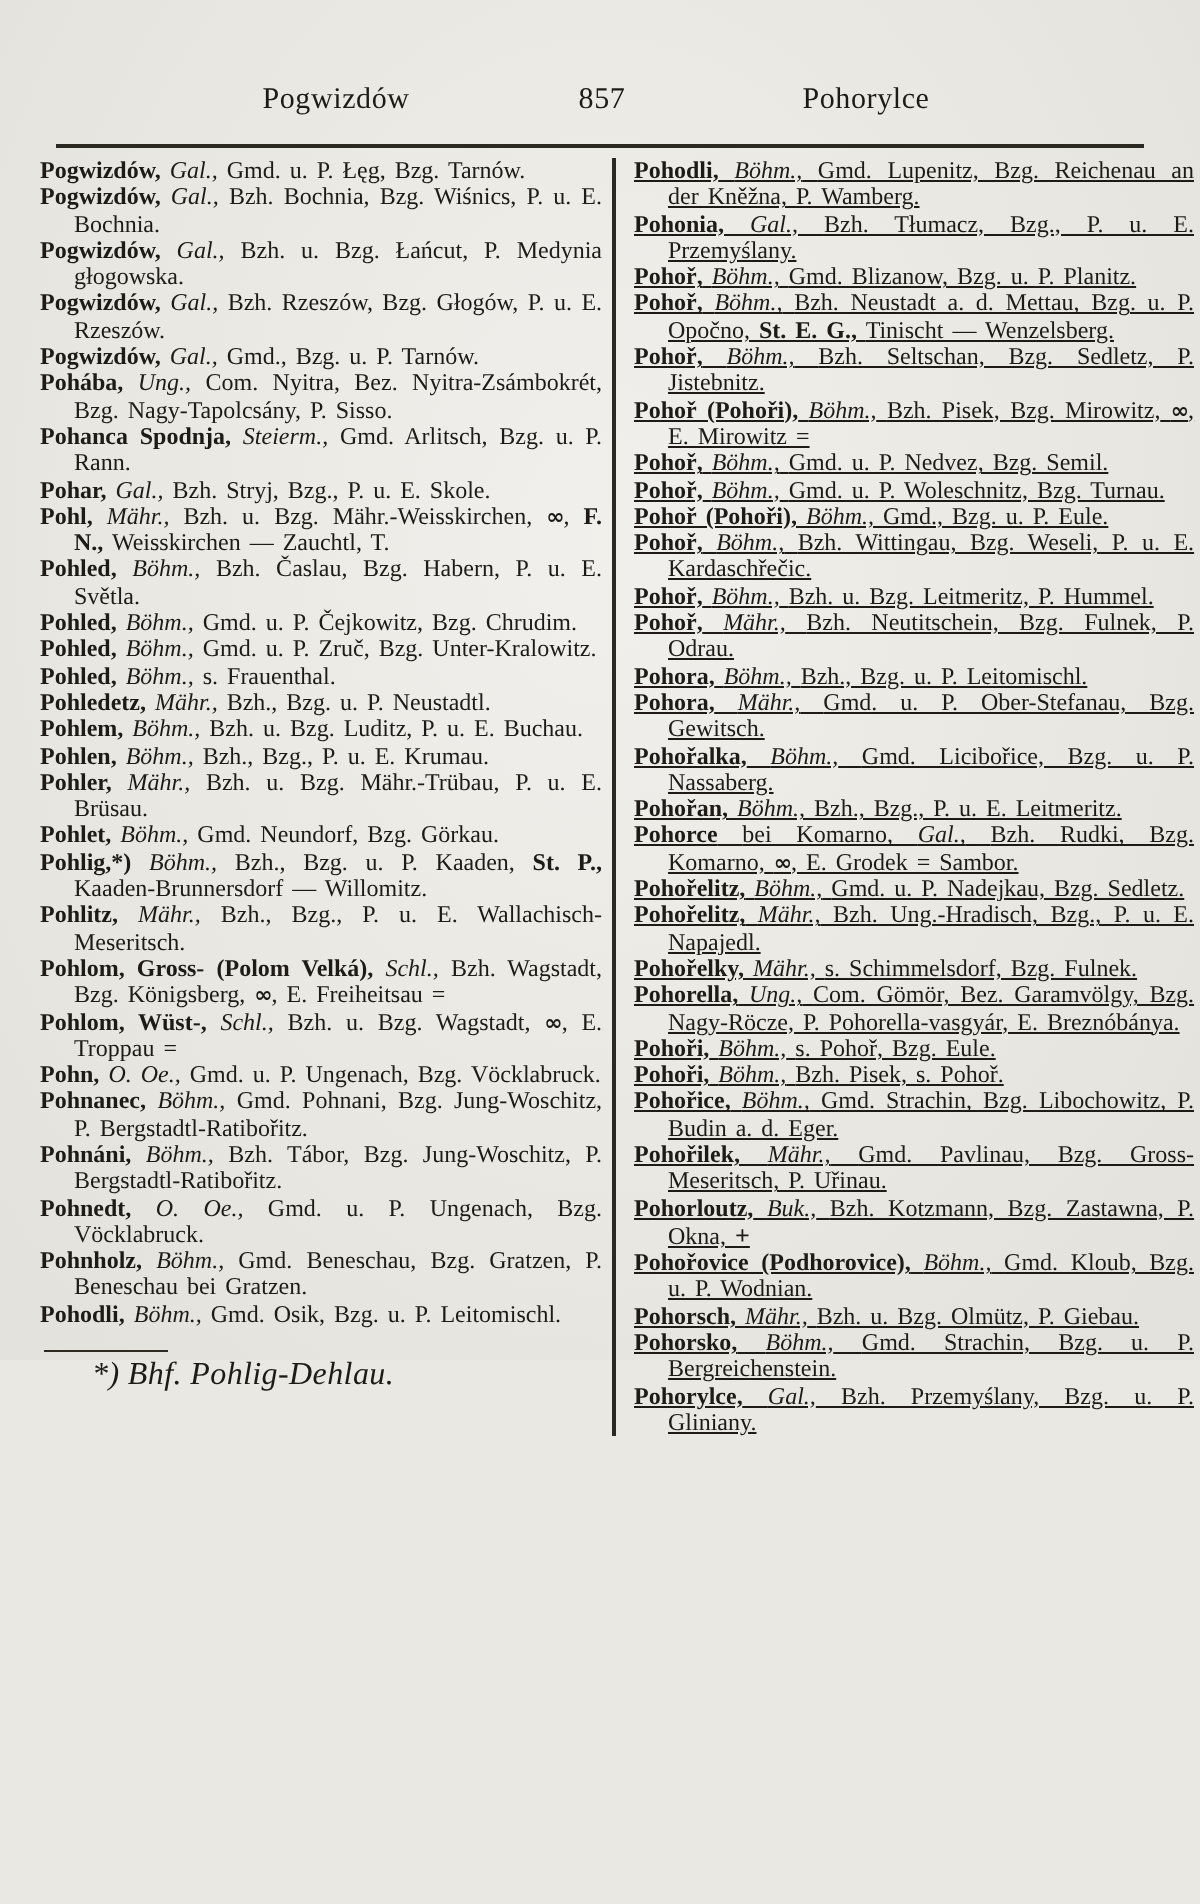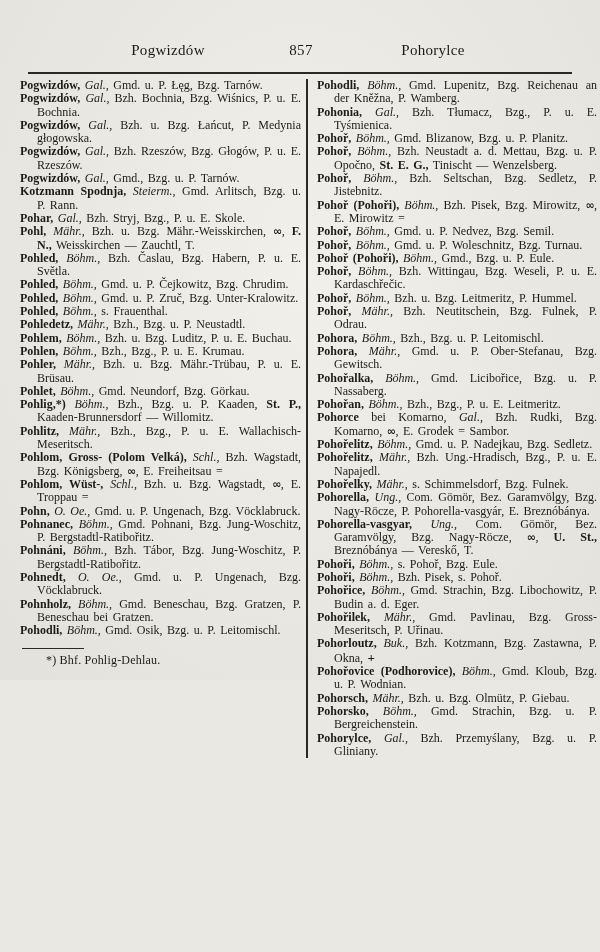--- a/index.html
+++ b/index.html
@@ -29,42 +29,43 @@
   .header-rule{
     border:0;border-top:2px solid #2c2822;margin:2px 28px 0 28px;height:0;
   }
   .columns{
     display:flex;align-items:flex-start;
     padding:5px 2px 0 20px;
   }
   .col{width:281px;}
   .col.right{
     border-left:2px solid #2c2822;
-    padding-left:9px;margin-left:5px;width:280px;
+    padding-left:9px;margin-left:5px;width:280px;text-decoration:underline;
   }
   p.entry{
     margin:0;padding-left:17px;text-indent:-17px;
     text-align:justify;
     font-size:12px;line-height:13.3px;
     word-spacing:1.5px;
   }
   .b{font-weight:bold;}
   .i{font-style:italic;}
   .posthorn{
     font-family:"DejaVu Sans","DejaVu Serif",sans-serif;
     font-weight:bold;font-size:11px;letter-spacing:-.5px;
   }
   .cross{font-weight:bold;font-size:13px;}
   .fn-rule{
     border:0;border-top:1.5px solid #2c2822;
     width:62px;margin:11px 0 5px 2px;height:0;
   }
   .footnote{
-    margin:0;padding-left:26px;font-size:12px;line-height:13.3px;
+    margin:0;padding-left:26px;font-size:16px;line-height:13.3px;
     letter-spacing:.2px;
+    font-style:italic;
   }
 </style>
 </head>
 <body>
 
 <div class="page">
 
   <div class="header">
     <span class="ht left">Pogwizdów</span>
     <span class="ht num">857</span>
@@ -73,21 +74,22 @@
 
   <hr class="header-rule">
 
   <div class="columns">
     <div class="col left" id="col-left">
         <p class="entry"><span class="b">Pogwizdów,</span> <span class="i">Gal.,</span> <span class="n">Gmd. u. P. Łęg, Bzg. Tarnów.</span></p>
         <p class="entry"><span class="b">Pogwizdów,</span> <span class="i">Gal.,</span> <span class="n">Bzh. Bochnia, Bzg. Wiśnics, P. u. E. Bochnia.</span></p>
         <p class="entry"><span class="b">Pogwizdów,</span> <span class="i">Gal.,</span> <span class="n">Bzh. u. Bzg. Łańcut, P. Medynia głogowska.</span></p>
         <p class="entry"><span class="b">Pogwizdów,</span> <span class="i">Gal.,</span> <span class="n">Bzh. Rzeszów, Bzg. Głogów, P. u. E. Rzeszów.</span></p>
         <p class="entry"><span class="b">Pogwizdów,</span> <span class="i">Gal.,</span> <span class="n">Gmd., Bzg. u. P. Tarnów.</span></p>
-        <p class="entry"><span class="b">Kotzmann Spodnja,</span> <span class="i">Steierm.,</span> <span class="n">Gmd. Arlitsch, Bzg. u. P. Rann.</span></p>
+        <p class="entry"><span class="b">Pohába,</span> <span class="i">Ung.,</span> <span class="n">Com. Nyitra, Bez. Nyitra-Zsámbokrét, Bzg. Nagy-Tapolcsány, P. Sisso.</span></p>
+        <p class="entry"><span class="b">Pohanca Spodnja,</span> <span class="i">Steierm.,</span> <span class="n">Gmd. Arlitsch, Bzg. u. P. Rann.</span></p>
         <p class="entry"><span class="b">Pohar,</span> <span class="i">Gal.,</span> <span class="n">Bzh. Stryj, Bzg., P. u. E. Skole.</span></p>
         <p class="entry"><span class="b">Pohl,</span> <span class="i">Mähr.,</span> <span class="n">Bzh. u. Bzg. Mähr.-Weisskirchen,</span> <span class="posthorn">∞</span><span class="n">,</span> <span class="b">F. N.,</span> <span class="n">Weisskirchen — Zauchtl, T.</span></p>
         <p class="entry"><span class="b">Pohled,</span> <span class="i">Böhm.,</span> <span class="n">Bzh. Časlau, Bzg. Habern, P. u. E. Světla.</span></p>
         <p class="entry"><span class="b">Pohled,</span> <span class="i">Böhm.,</span> <span class="n">Gmd. u. P. Čejkowitz, Bzg. Chrudim.</span></p>
         <p class="entry"><span class="b">Pohled,</span> <span class="i">Böhm.,</span> <span class="n">Gmd. u. P. Zruč, Bzg. Unter-Kralowitz.</span></p>
         <p class="entry"><span class="b">Pohled,</span> <span class="i">Böhm.,</span> <span class="n">s. Frauenthal.</span></p>
         <p class="entry"><span class="b">Pohledetz,</span> <span class="i">Mähr.,</span> <span class="n">Bzh., Bzg. u. P. Neustadtl.</span></p>
         <p class="entry"><span class="b">Pohlem,</span> <span class="i">Böhm.,</span> <span class="n">Bzh. u. Bzg. Luditz, P. u. E. Buchau.</span></p>
         <p class="entry"><span class="b">Pohlen,</span> <span class="i">Böhm.,</span> <span class="n">Bzh., Bzg., P. u. E. Krumau.</span></p>
         <p class="entry"><span class="b">Pohler,</span> <span class="i">Mähr.,</span> <span class="n">Bzh. u. Bzg. Mähr.-Trübau, P. u. E. Brüsau.</span></p>
@@ -100,41 +102,40 @@
         <p class="entry"><span class="b">Pohnanec,</span> <span class="i">Böhm.,</span> <span class="n">Gmd. Pohnani, Bzg. Jung-Woschitz, P. Bergstadtl-Ratibořitz.</span></p>
         <p class="entry"><span class="b">Pohnáni,</span> <span class="i">Böhm.,</span> <span class="n">Bzh. Tábor, Bzg. Jung-Woschitz, P. Bergstadtl-Ratibořitz.</span></p>
         <p class="entry"><span class="b">Pohnedt,</span> <span class="i">O. Oe.,</span> <span class="n">Gmd. u. P. Ungenach, Bzg. Vöcklabruck.</span></p>
         <p class="entry"><span class="b">Pohnholz,</span> <span class="i">Böhm.,</span> <span class="n">Gmd. Beneschau, Bzg. Gratzen, P. Beneschau bei Gratzen.</span></p>
         <p class="entry"><span class="b">Pohodli,</span> <span class="i">Böhm.,</span> <span class="n">Gmd. Osik, Bzg. u. P. Leitomischl.</span></p>
         <hr class="fn-rule">
         <p class="footnote">*) Bhf. Pohlig-Dehlau.</p>
       </div>
     <div class="col right" id="col-right">
         <p class="entry"><span class="b">Pohodli,</span> <span class="i">Böhm.,</span> <span class="n">Gmd. Lupenitz, Bzg. Reichenau an der Kněžna, P. Wamberg.</span></p>
-        <p class="entry"><span class="b">Pohonia,</span> <span class="i">Gal.,</span> <span class="n">Bzh. Tłumacz, Bzg., P. u. E. Tyśmienica.</span></p>
+        <p class="entry"><span class="b">Pohonia,</span> <span class="i">Gal.,</span> <span class="n">Bzh. Tłumacz, Bzg., P. u. E. Przemyślany.</span></p>
         <p class="entry"><span class="b">Pohoř,</span> <span class="i">Böhm.,</span> <span class="n">Gmd. Blizanow, Bzg. u. P. Planitz.</span></p>
         <p class="entry"><span class="b">Pohoř,</span> <span class="i">Böhm.,</span> <span class="n">Bzh. Neustadt a. d. Mettau, Bzg. u. P. Opočno,</span> <span class="b">St. E. G.,</span> <span class="n">Tinischt — Wenzelsberg.</span></p>
         <p class="entry"><span class="b">Pohoř,</span> <span class="i">Böhm.,</span> <span class="n">Bzh. Seltschan, Bzg. Sedletz, P. Jistebnitz.</span></p>
         <p class="entry"><span class="b">Pohoř (Pohoři),</span> <span class="i">Böhm.,</span> <span class="n">Bzh. Pisek, Bzg. Mirowitz,</span> <span class="posthorn">∞</span><span class="n">, E. Mirowitz =</span></p>
         <p class="entry"><span class="b">Pohoř,</span> <span class="i">Böhm.,</span> <span class="n">Gmd. u. P. Nedvez, Bzg. Semil.</span></p>
         <p class="entry"><span class="b">Pohoř,</span> <span class="i">Böhm.,</span> <span class="n">Gmd. u. P. Woleschnitz, Bzg. Turnau.</span></p>
         <p class="entry"><span class="b">Pohoř (Pohoři),</span> <span class="i">Böhm.,</span> <span class="n">Gmd., Bzg. u. P. Eule.</span></p>
         <p class="entry"><span class="b">Pohoř,</span> <span class="i">Böhm.,</span> <span class="n">Bzh. Wittingau, Bzg. Weseli, P. u. E. Kardaschřečic.</span></p>
         <p class="entry"><span class="b">Pohoř,</span> <span class="i">Böhm.,</span> <span class="n">Bzh. u. Bzg. Leitmeritz, P. Hummel.</span></p>
         <p class="entry"><span class="b">Pohoř,</span> <span class="i">Mähr.,</span> <span class="n">Bzh. Neutitschein, Bzg. Fulnek, P. Odrau.</span></p>
         <p class="entry"><span class="b">Pohora,</span> <span class="i">Böhm.,</span> <span class="n">Bzh., Bzg. u. P. Leitomischl.</span></p>
         <p class="entry"><span class="b">Pohora,</span> <span class="i">Mähr.,</span> <span class="n">Gmd. u. P. Ober-Stefanau, Bzg. Gewitsch.</span></p>
         <p class="entry"><span class="b">Pohořalka,</span> <span class="i">Böhm.,</span> <span class="n">Gmd. Licibořice, Bzg. u. P. Nassaberg.</span></p>
         <p class="entry"><span class="b">Pohořan,</span> <span class="i">Böhm.,</span> <span class="n">Bzh., Bzg., P. u. E. Leitmeritz.</span></p>
         <p class="entry"><span class="b">Pohorce</span> <span class="n">bei Komarno,</span> <span class="i">Gal.,</span> <span class="n">Bzh. Rudki, Bzg. Komarno,</span> <span class="posthorn">∞</span><span class="n">, E. Grodek = Sambor.</span></p>
         <p class="entry"><span class="b">Pohořelitz,</span> <span class="i">Böhm.,</span> <span class="n">Gmd. u. P. Nadejkau, Bzg. Sedletz.</span></p>
         <p class="entry"><span class="b">Pohořelitz,</span> <span class="i">Mähr.,</span> <span class="n">Bzh. Ung.-Hradisch, Bzg., P. u. E. Napajedl.</span></p>
         <p class="entry"><span class="b">Pohořelky,</span> <span class="i">Mähr.,</span> <span class="n">s. Schimmelsdorf, Bzg. Fulnek.</span></p>
         <p class="entry"><span class="b">Pohorella,</span> <span class="i">Ung.,</span> <span class="n">Com. Gömör, Bez. Garamvölgy, Bzg. Nagy-Röcze, P. Pohorella-vasgyár, E. Breznóbánya.</span></p>
-        <p class="entry"><span class="b">Pohorella-vasgyar,</span> <span class="i">Ung.,</span> <span class="n">Com. Gömör, Bez. Garamvölgy, Bzg. Nagy-Röcze,</span> <span class="posthorn">∞</span><span class="n">,</span> <span class="b">U. St.,</span> <span class="n">Breznóbánya — Vereskő, T.</span></p>
         <p class="entry"><span class="b">Pohoři,</span> <span class="i">Böhm.,</span> <span class="n">s. Pohoř, Bzg. Eule.</span></p>
         <p class="entry"><span class="b">Pohoři,</span> <span class="i">Böhm.,</span> <span class="n">Bzh. Pisek, s. Pohoř.</span></p>
         <p class="entry"><span class="b">Pohořice,</span> <span class="i">Böhm.,</span> <span class="n">Gmd. Strachin, Bzg. Libochowitz, P. Budin a. d. Eger.</span></p>
         <p class="entry"><span class="b">Pohořilek,</span> <span class="i">Mähr.,</span> <span class="n">Gmd. Pavlinau, Bzg. Gross-Meseritsch, P. Uřinau.</span></p>
         <p class="entry"><span class="b">Pohorloutz,</span> <span class="i">Buk.,</span> <span class="n">Bzh. Kotzmann, Bzg. Zastawna, P. Okna,</span> <span class="cross">+</span></p>
         <p class="entry"><span class="b">Pohořovice (Podhorovice),</span> <span class="i">Böhm.,</span> <span class="n">Gmd. Kloub, Bzg. u. P. Wodnian.</span></p>
         <p class="entry"><span class="b">Pohorsch,</span> <span class="i">Mähr.,</span> <span class="n">Bzh. u. Bzg. Olmütz, P. Giebau.</span></p>
         <p class="entry"><span class="b">Pohorsko,</span> <span class="i">Böhm.,</span> <span class="n">Gmd. Strachin, Bzg. u. P. Bergreichenstein.</span></p>
         <p class="entry"><span class="b">Pohorylce,</span> <span class="i">Gal.,</span> <span class="n">Bzh. Przemyślany, Bzg. u. P. Gliniany.</span></p>
       </div>

